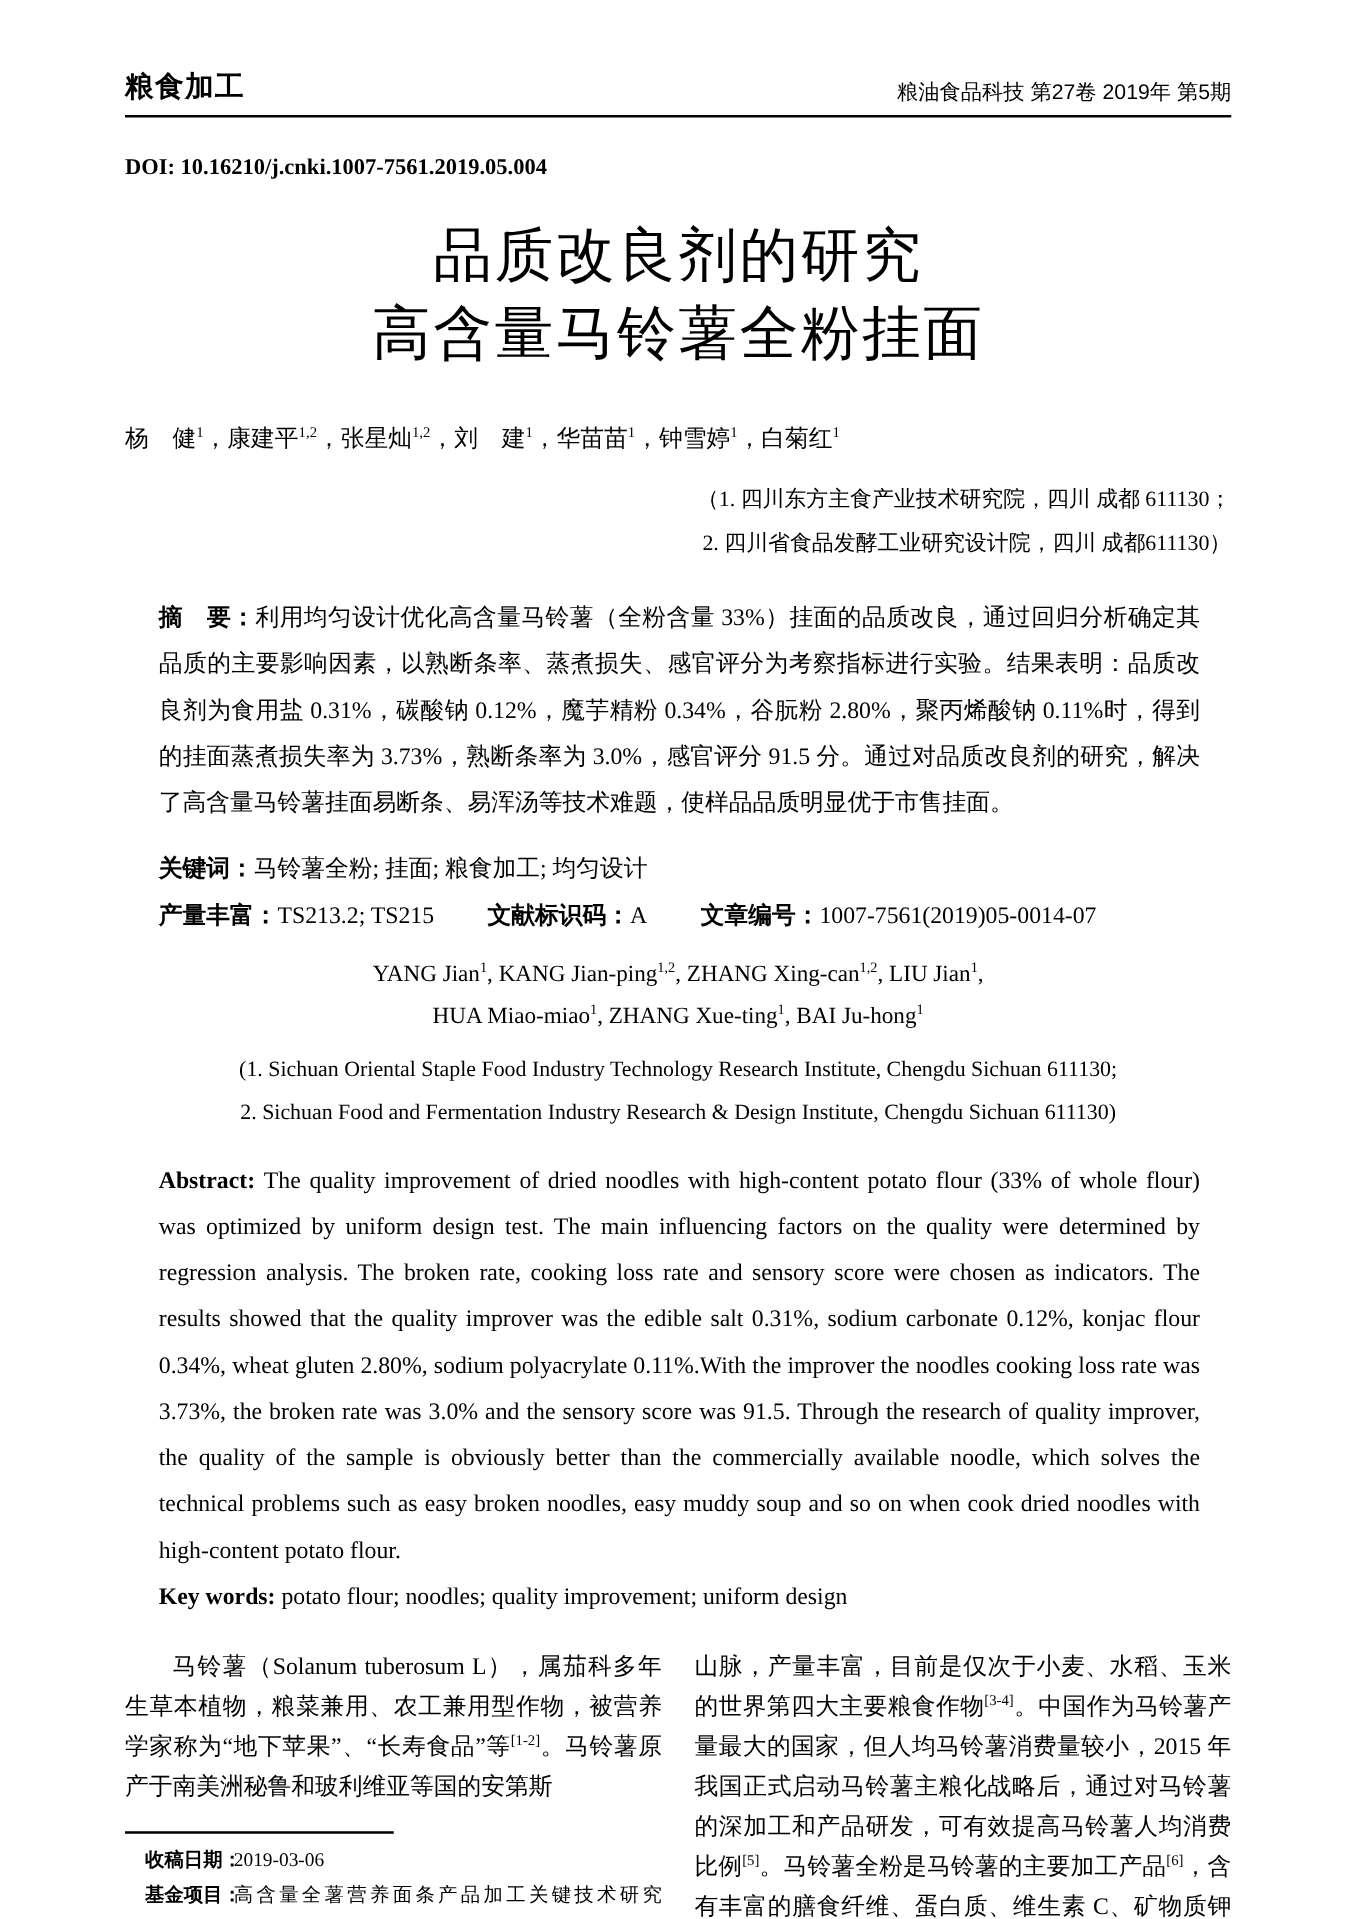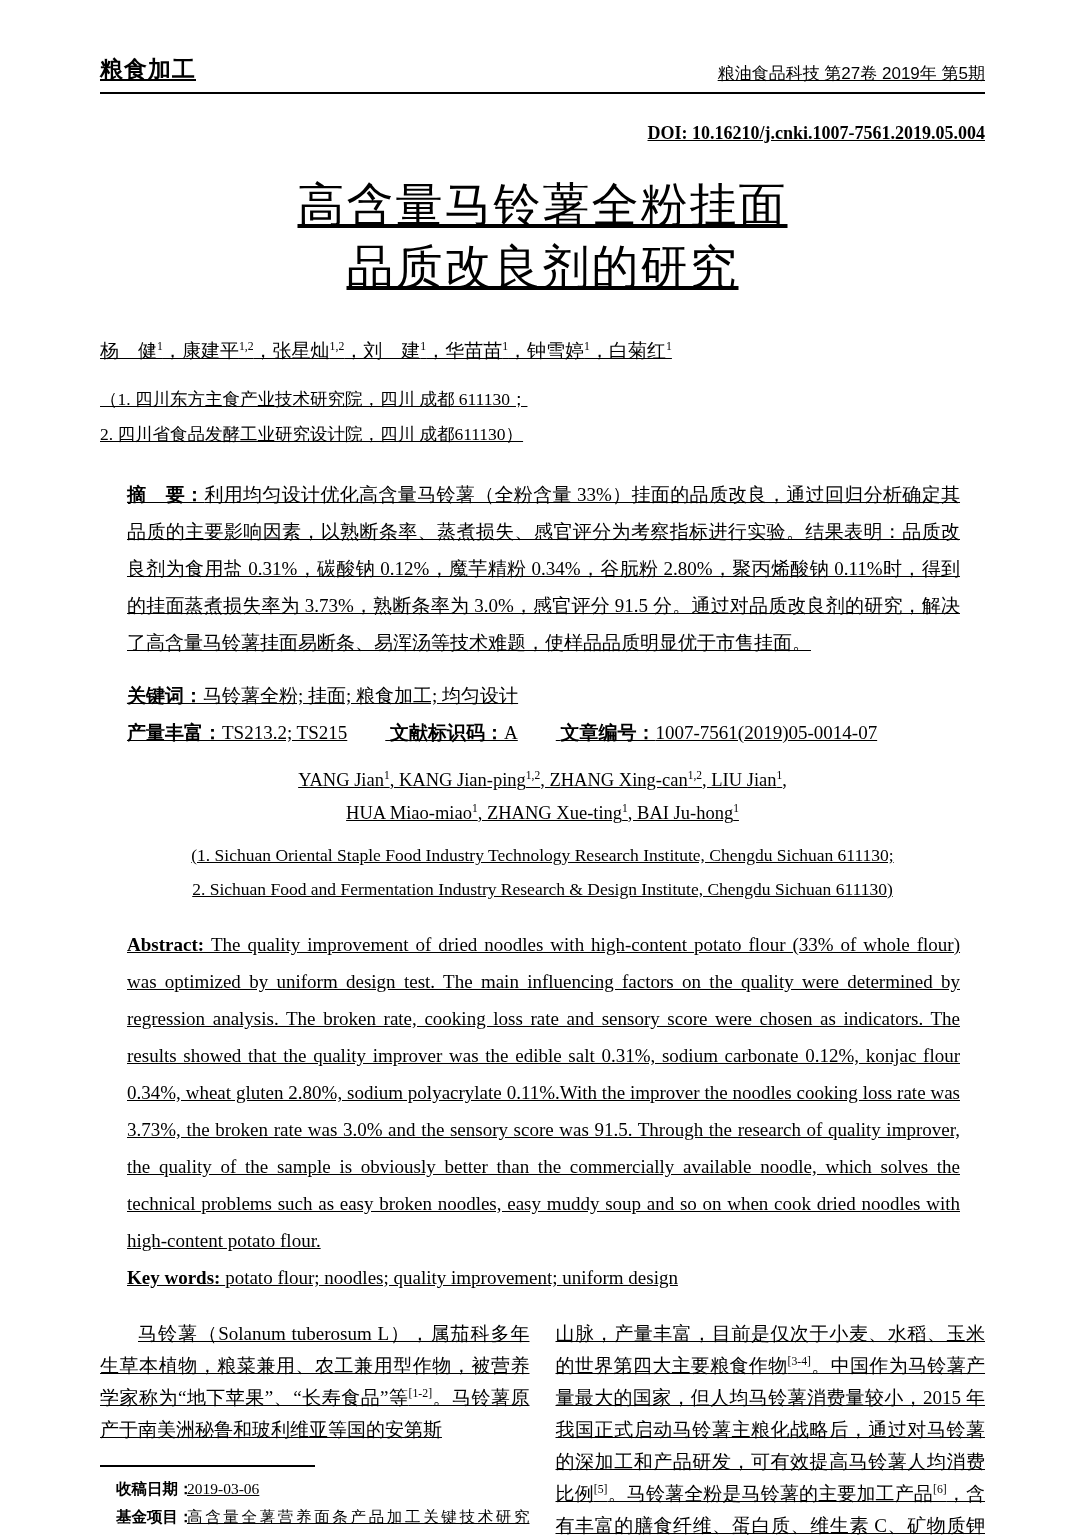--- a/index.html
+++ b/index.html
@@ -3,39 +3,39 @@
 <meta charset="utf-8">
 <style>
   * { margin: 0; padding: 0; box-sizing: border-box; }
   html, body { background: #ffffff; }
   body {
     width: 1084px; height: 1535px;
     font-family: "Liberation Serif", "DejaVu Serif", serif;
     color: #000;
     overflow: hidden;
   }
-  .page { width: 1084px; height: 1535px; padding: 54px 99px 0 100px; text-decoration: underline; }
+  .page { width: 1084px; height: 1535px; padding: 54px 99px 0 100px; }
 
   
   .hdr { display: flex; justify-content: space-between; align-items: flex-end;
          border-bottom: 2.5px solid #000; padding-bottom: 7px; }
   .hdr-left { font-family: "Liberation Sans", "DejaVu Sans", sans-serif;
               font-weight: bold; font-size: 23px; letter-spacing: 1px; }
   .hdr-right { font-family: "Liberation Sans", "DejaVu Sans", sans-serif;
                font-size: 17px; }
 
-  .doi { margin-top: 29px; font-weight: bold; font-size: 18px; text-align: right; }
+  .doi { margin-top: 29px; font-weight: bold; font-size: 18px; }
 
   .title { margin-top: 30px; text-align: center; font-size: 47px;
            line-height: 62px; font-weight: 400; letter-spacing: 2px; }
 
   .authors { margin-top: 40px; text-align: left; font-size: 19px; }
   .authors sup, .en-authors sup, .col sup { font-size: 0.62em; vertical-align: super; line-height: 0; }
 
-  .affil { margin-top: 18px; text-align: left; font-size: 17.5px; line-height: 35px; }
+  .affil { margin-top: 18px; text-align: right; font-size: 17.5px; line-height: 35px; }
 
   .absblock { margin: 24px 25px 16px 27px; font-size: 19px; line-height: 37px;
               text-align: justify; }
   .cn-label { font-family: "Liberation Sans", "DejaVu Sans", sans-serif;
               font-weight: bold; }
   .clsline { margin: 0 25px 0 27px; font-size: 19px; line-height: 37px; }
   .clsline .gap { display: inline-block; width: 38px; }
 
   .en-title { margin-top: 24px; text-align: center; font-weight: bold; font-size: 21px; }
   .en-authors { margin-top: 13px; text-align: center; font-size: 18.5px; line-height: 33px; }
@@ -62,22 +62,22 @@
 <div class="page">
 
   <div class="hdr">
     <span class="hdr-left">粮食加工</span>
     <span class="hdr-right">粮油食品科技 第27卷 2019年 第5期</span>
   </div>
 
   <div class="doi">DOI: 10.16210/j.cnki.1007-7561.2019.05.004</div>
 
   <div class="title">
+    <div>品质改良剂的研究</div>
     <div>高含量马铃薯全粉挂面</div>
-    <div>品质改良剂的研究</div>
   </div>
 
   <div class="authors"><span>杨　健</span><sup>1</sup><span>，康建平</span><sup>1,2</sup><span>，张星灿</span><sup>1,2</sup><span>，刘　建</span><sup>1</sup><span>，华苗苗</span><sup>1</sup><span>，钟雪婷</span><sup>1</sup><span>，白菊红</span><sup>1</sup></div>
 
   <div class="affil">
     <div>（1. 四川东方主食产业技术研究院，四川 成都 611130；</div>
     <div>2. 四川省食品发酵工业研究设计院，四川 成都611130）</div>
   </div>
 
   <div class="absblock">

